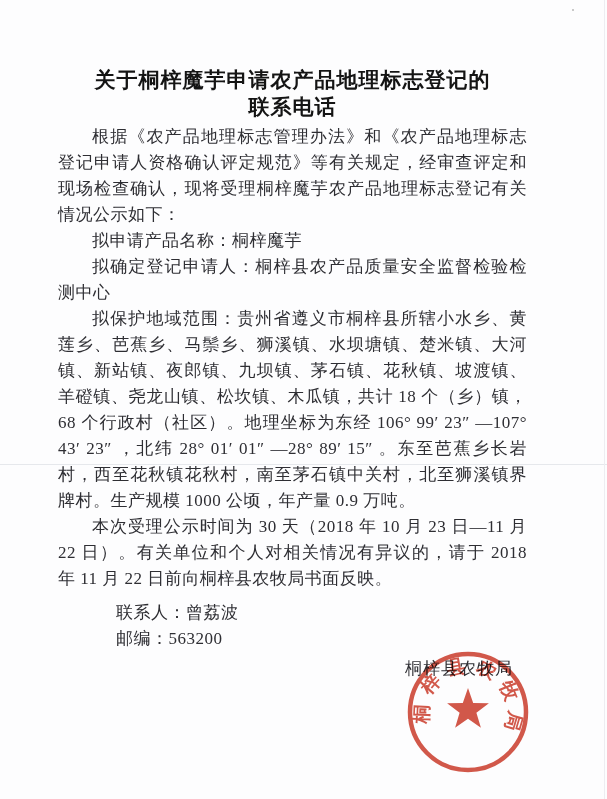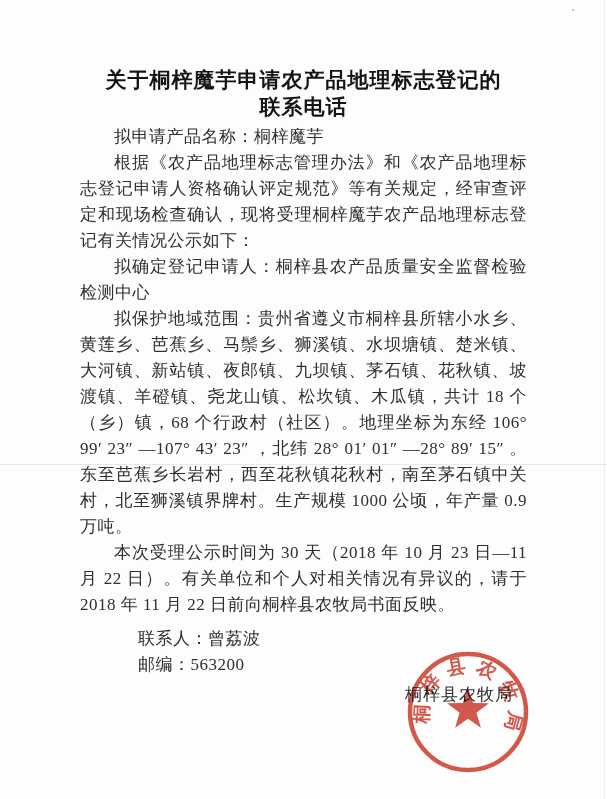--- a/index.html
+++ b/index.html
@@ -1,21 +1,21 @@
 <!DOCTYPE html>
 <html><head>
 <meta charset="utf-8">
 <style>
   html,body{margin:0;padding:0;}
   body{width:607px;height:799px;overflow:hidden;background:#fdfdfe;}
   .page{
     position:relative;width:607px;height:799px;background:#fdfdfe;
     font-family:"Liberation Serif","DejaVu Serif",serif;
     color:#2e2e33;box-sizing:border-box;
-    padding:66px 80px 0 80px;
+    padding:66px 80px 0 58px;
   }
   .doc-title{
     font-family:"Liberation Sans","DejaVu Sans",sans-serif;
     font-weight:bold;color:#141414;
     font-size:21px;line-height:27px;text-align:center;
     letter-spacing:1px;margin:0 0 4px 0;
   }
   .body-text p{
     margin:0;font-size:17px;line-height:26px;
     text-align:justify;letter-spacing:0.5px;
@@ -50,22 +50,22 @@
 </head>
 <body>
 
 <div class="page">
 
   <h1 class="doc-title"><span>关于桐梓魔芋申请农产品地理标志登记的</span><br>
     <span>联系电话</span>
   </h1>
 
   <div class="body-text">
+    <p>根据《农产品地理标志管理办法》和《农产品地理标志登记申请人资格确认评定规范》等有关规定，经审查评定和现场检查确认，现将受理桐梓魔芋农产品地理标志登记有关情况公示如下：</p>
     <p>拟申请产品名称：桐梓魔芋</p>
-    <p>根据《农产品地理标志管理办法》和《农产品地理标志登记申请人资格确认评定规范》等有关规定，经审查评定和现场检查确认，现将受理桐梓魔芋农产品地理标志登记有关情况公示如下：</p>
     <p>拟确定登记申请人：桐梓县农产品质量安全监督检验检测中心</p>
     <p>拟保护地域范围：贵州省遵义市桐梓县所辖小水乡、黄莲乡、芭蕉乡、马鬃乡、狮溪镇、水坝塘镇、楚米镇、大河镇、新站镇、夜郎镇、九坝镇、茅石镇、花秋镇、坡渡镇、羊磴镇、尧龙山镇、松坎镇、木瓜镇，共计 18 个（乡）镇，68 个行政村（社区）。地理坐标为东经 106° 99′ 23″ —107° 43′ 23″ ，北纬 28° 01′ 01″ —28° 89′ 15″ 。东至芭蕉乡长岩村，西至花秋镇花秋村，南至茅石镇中关村，北至狮溪镇界牌村。生产规模 1000 公顷，年产量 0.9 万吨。</p>
     <p>本次受理公示时间为 30 天（2018 年 10 月 23 日—11 月 22 日）。有关单位和个人对相关情况有异议的，请于 2018 年 11 月 22 日前向桐梓县农牧局书面反映。</p>
   </div>
 
   <div class="contact-block">
     <p>联系人：曾荔波</p>
     <p>邮编：563200</p>
   </div>
 

